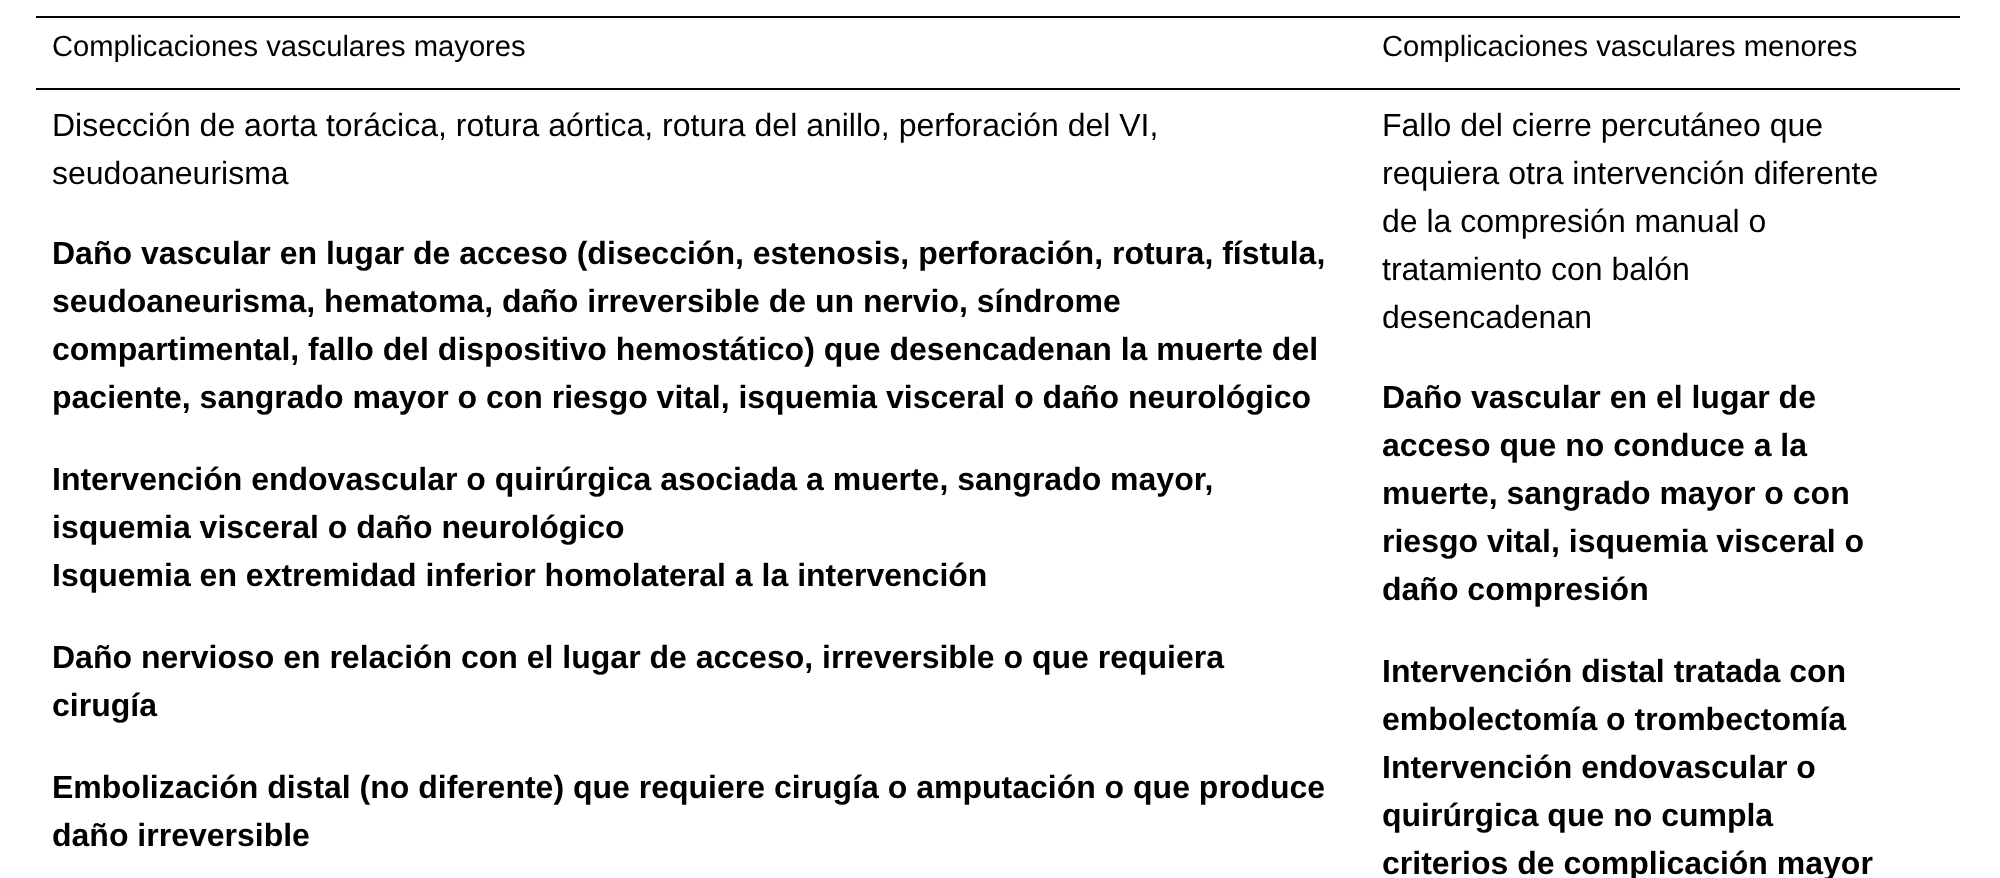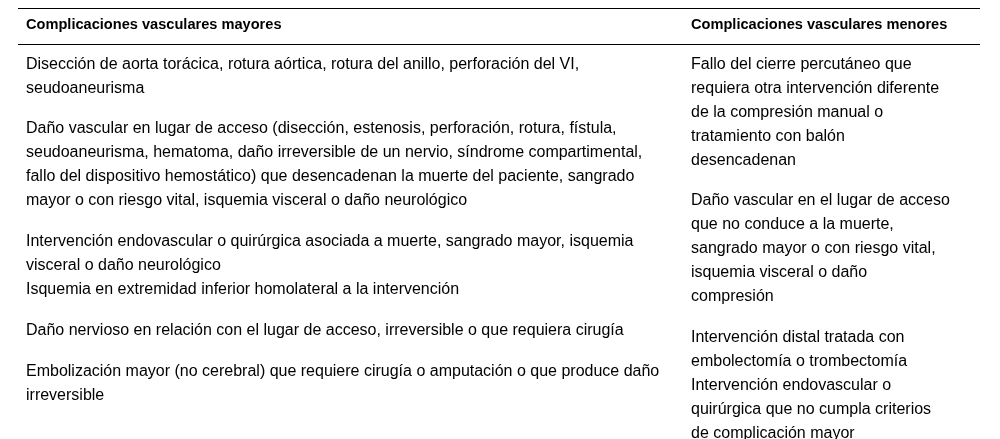--- a/index.html
+++ b/index.html
@@ -32,37 +32,38 @@
   table.doc-table {
     width: 100%;
     border-collapse: collapse;
     table-layout: fixed;
   }
   table.doc-table col.c1 { width: 665px; }
   table.doc-table col.c2 { width: 297px; }
 
   th.col-head {
     text-align: left;
-    font-weight: bold;
+    font-weight: normal;
     font-size: 14.6px;
     line-height: 1.35;
     padding: 6px 8px 9px 8px;
     vertical-align: top;
   }
   td.cell {
     vertical-align: top;
     font-size: 16px;
     line-height: 1.5;
     padding: 7px 8px 0 8px;
   }
   td.cell .para {
     margin: 0 0 0 0;
   }
   td.cell .para + .para {
     margin-top: 1.05em;
+    font-weight: bold;
   }
   td.cell .para.tight + .para.tight {
     margin-top: 0;
   }
   .left-col .para {
     max-width: 640px;
   }
   .right-col .para {
     max-width: 262px;
   }
@@ -94,21 +95,21 @@
       <col class="c2">
     </colgroup>
     <tbody>
       <tr>
         <td class="cell left-col">
           <p class="para">Disección de aorta torácica, rotura aórtica, rotura del anillo, perforación del VI, seudoaneurisma</p>
           <p class="para">Daño vascular en lugar de acceso (disección, estenosis, perforación, rotura, fístula, seudoaneurisma, hematoma, daño irreversible de un nervio, síndrome compartimental, fallo del dispositivo hemostático) que desencadenan la muerte del paciente, sangrado mayor o con riesgo vital, isquemia visceral o daño neurológico</p>
           <p class="para tight">Intervención endovascular o quirúrgica asociada a muerte, sangrado mayor, isquemia visceral o daño neurológico</p>
           <p class="para tight">Isquemia en extremidad inferior homolateral a la intervención</p>
           <p class="para">Daño nervioso en relación con el lugar de acceso, irreversible o que requiera cirugía</p>
-          <p class="para tight">Embolización mayor (no cerebral) que requiere cirugía o amputación o que produce daño irreversible</p>
+          <p class="para tight">Embolización distal (no diferente) que requiere cirugía o amputación o que produce daño irreversible</p>
         </td>
         <td class="cell right-col">
           <p class="para">Fallo del cierre percutáneo que requiera otra intervención diferente de la compresión manual o tratamiento con balón desencadenan</p>
           <p class="para">Daño vascular en el lugar de acceso que no conduce a la muerte, sangrado mayor o con riesgo vital, isquemia visceral o daño compresión</p>
           <p class="para tight">Intervención distal tratada con embolectomía o trombectomía</p>
           <p class="para tight">Intervención endovascular o quirúrgica que no cumpla criterios de complicación mayor</p>
         </td>
       </tr>
     </tbody>
   </table>

